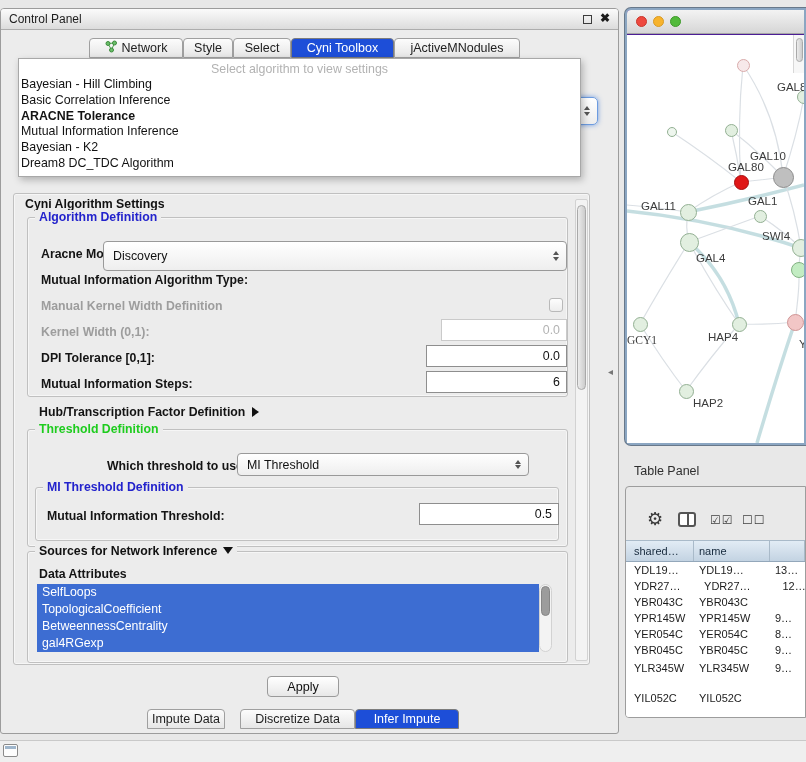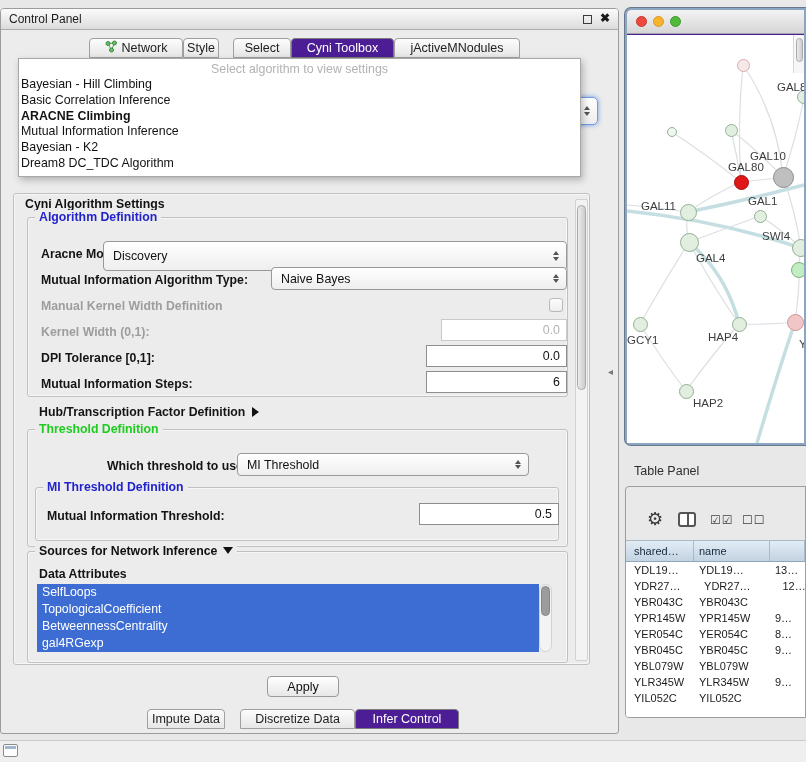--- a/index.html
+++ b/index.html
@@ -12,21 +12,21 @@
   .cp-tb { position:absolute; left:0; top:0; width:100%; height:21px;
            background:linear-gradient(#fbfbfb,#dcdcdc); border-bottom:1px solid #adadad;
            border-radius:3px 3px 0 0; }
   .cp-title { position:absolute; left:8px; top:3px; font-size:12px; color:#1d1d1d; }
   .float-ico { position:absolute; right:26px; top:6px; width:9px; height:9px; border:1.5px solid #3c3c3c; }
   .close-ico { position:absolute; right:8px; top:2px; font-size:12px; font-weight:bold; color:#1a1a1a; }
 
   .tab { position:absolute; top:29px; height:20px; border:1px solid #9f9f9f;
          background:linear-gradient(#fcfcfc,#e6e6e6); border-radius:4px 4px 0 0;
          font-size:12.5px; color:#222; display:flex; align-items:center; justify-content:center; gap:4px; cursor:pointer; }
-  .tab.sel { background:#4c1d95; color:#fff; border-color:#7c7c7c; }
+  .tab.sel { background:#1d4ed8; color:#fff; border-color:#7c7c7c; }
 
   .grp { position:absolute; border:1px solid #c0c0c0; border-radius:3px;
          box-shadow:inset 0 0 0 1px rgba(255,255,255,.55); }
   .gtitle { position:absolute; height:14px; line-height:14px; background:#ececec; padding:0 4px;
             font-size:12.3px; font-weight:bold; color:#111; white-space:nowrap; z-index:2; }
   .gtitle.blue { color:#2323cc; }
   .gtitle.green { color:#1ecc1e; }
 
   .lbl { position:absolute; font-size:12.3px; font-weight:bold; color:#141414; white-space:nowrap; }
   .lbl.dis { color:#9d9d9d; }
@@ -123,21 +123,21 @@
       <span><svg width="13" height="13" viewBox="0 0 13 13">
             <line x1="3" y1="3.5" x2="9.5" y2="3" stroke="#4a9e4a"></line>
             <line x1="3" y1="3.5" x2="6.5" y2="10" stroke="#4a9e4a"></line>
             <line x1="9.5" y1="3" x2="6.5" y2="10" stroke="#4a9e4a"></line>
             <circle cx="3" cy="3.5" r="2" fill="#6abf69" stroke="#3d8b3d"></circle>
             <circle cx="9.5" cy="3" r="2" fill="#6abf69" stroke="#3d8b3d"></circle>
             <circle cx="6.5" cy="10" r="2" fill="#6abf69" stroke="#3d8b3d"></circle>
           </svg></span>
       <span>Network</span>
     </div>
-    <div class="tab" style="left:182px;width:36px;">
+    <div class="tab" style="left:182px;width:50px;">
       <span>Style</span>
     </div>
     <div class="tab" style="left:232px;width:58px;">
       <span>Select</span>
     </div>
     <div class="tab sel" style="left:290px;width:103px;">
       <span>Cyni Toolbox</span>
     </div>
     <div class="tab" style="left:393px;width:126px;">
       <span>jActiveMNodules</span>
@@ -159,27 +159,20 @@
     <span class="lbl" style="left:40px;top:238px;">Aracne Mode:</span>
     <div class="combo" style="left:102px;top:232px;width:464px;height:30px;">
       <span>Discovery</span>
       <span class="arrows">
           <span class="tri-up"></span>
           <span class="tri-dn"></span>
         </span>
     </div>
 
     <span class="lbl" style="left:40px;top:264px;">Mutual Information Algorithm Type:</span>
-    <div class="combo" style="left:270px;top:258px;width:296px;height:23px;">
-      <span>Naive Bayes</span>
-      <span class="arrows">
-          <span class="tri-up"></span>
-          <span class="tri-dn"></span>
-        </span>
-    </div>
 
     <span class="lbl dis" style="left:40px;top:290px;">Manual Kernel Width Definition</span>
     <span class="chk" style="left:548px;top:289px;"></span>
 
     <span class="lbl dis" style="left:40px;top:316px;">Kernel Width (0,1):</span>
     <div class="field dis" style="left:440px;top:310px;width:126px;height:22px;">
       <span>0.0</span>
     </div>
 
     <span class="lbl" style="left:40px;top:342px;">DPI Tolerance [0,1]:</span>
@@ -231,36 +224,36 @@
     </div>
 
     <div class="sb-track" style="left:574px;top:190px;width:13px;height:462px;border-radius:2px;">
       <div class="sb-thumb" style="left:1px;top:5px;width:9px;height:185px;"></div>
     </div>
 
     <div class="popup">
       <span class="prompt">Select algorithm to view settings</span>
       <span class="item">Bayesian - Hill Climbing</span>
       <span class="item">Basic Correlation Inference</span>
-      <span class="item sel">ARACNE Climbing</span>
+      <span class="item sel">ARACNE Tolerance</span>
       <span class="item">Mutual Information Inference</span>
       <span class="item">Bayesian - K2</span>
       <span class="item">Dream8 DC_TDC Algorithm</span>
     </div>
 
     <div class="btn" style="left:266px;top:667px;width:72px;height:21px;">Apply</div>
 
     <div class="tab" style="top:700px;left:146px;width:78px;">
       <span>Impute Data</span>
     </div>
     <div class="tab" style="top:700px;left:239px;width:115px;">
       <span>Discretize Data</span>
     </div>
     <div class="tab sel" style="top:700px;left:354px;width:104px;">
-      <span>Infer Control</span>
+      <span>Infer Impute</span>
     </div>
   </div>
 
   <span class="splitter">◂</span>
 
   <div class="nw">
     <div class="nw-tb">
       <span class="light red"></span>
       <span class="light yellow"></span>
       <span class="light green"></span>
@@ -313,21 +306,21 @@
       <div class="node" style="left:159.5px;top:278.5px;width:17px;height:17px;background:#f2c6c6;border:1px solid #cf9494;"></div>
       <div class="node g" style="left:51.5px;top:348.5px;width:15px;height:15px;"></div>
 
       <span class="nlabel" style="left:150px;top:46px;">GAL8</span>
       <span class="nlabel" style="left:101px;top:126px;">GAL80</span>
       <span class="nlabel" style="left:123px;top:115px;">GAL10</span>
       <span class="nlabel" style="left:14px;top:165px;">GAL11</span>
       <span class="nlabel" style="left:121px;top:160px;">GAL1</span>
       <span class="nlabel" style="left:135px;top:195px;">SWI4</span>
       <span class="nlabel" style="left:69px;top:217px;">GAL4</span>
-      <span class="nlabel" style="left:0px;top:299px;">GCY1</span>
+      <span class="nlabel" style="left:0px;top:299px;font-family:Liberation Serif, serif;">GCY1</span>
       <span class="nlabel" style="left:81px;top:296px;">HAP4</span>
       <span class="nlabel" style="left:66px;top:362px;">HAP2</span>
       <span class="nlabel" style="left:172px;top:303px;">Y</span>
 
       <div style="position:absolute;left:166px;top:0;width:11px;height:38px;background:#f7f7f7;border-left:1px solid #d8d8d8;">
         <div class="sb-thumb" style="left:1.5px;top:3px;width:7px;height:24px;"></div>
       </div>
     </div>
   </div>
 
@@ -377,21 +370,21 @@
     <div class="trow" style="top:155px;">
       <span class="td c1">YBR045C</span>
       <span class="td c2">YBR045C</span>
       <span class="td c3">9…</span>
     </div>
     <div class="trow" style="top:171px;">
       <span class="td c1">YBL079W</span>
       <span class="td c2">YBL079W</span>
       <span class="td c3"></span>
     </div>
-    <div class="trow" style="top:187px;">
+    <div class="trow" style="top:173px;">
       <span class="td c1">YLR345W</span>
       <span class="td c2">YLR345W</span>
       <span class="td c3">9…</span>
     </div>
     <div class="trow" style="top:203px;">
       <span class="td c1">YIL052C</span>
       <span class="td c2">YIL052C</span>
       <span class="td c3"></span>
     </div>
   </div>

